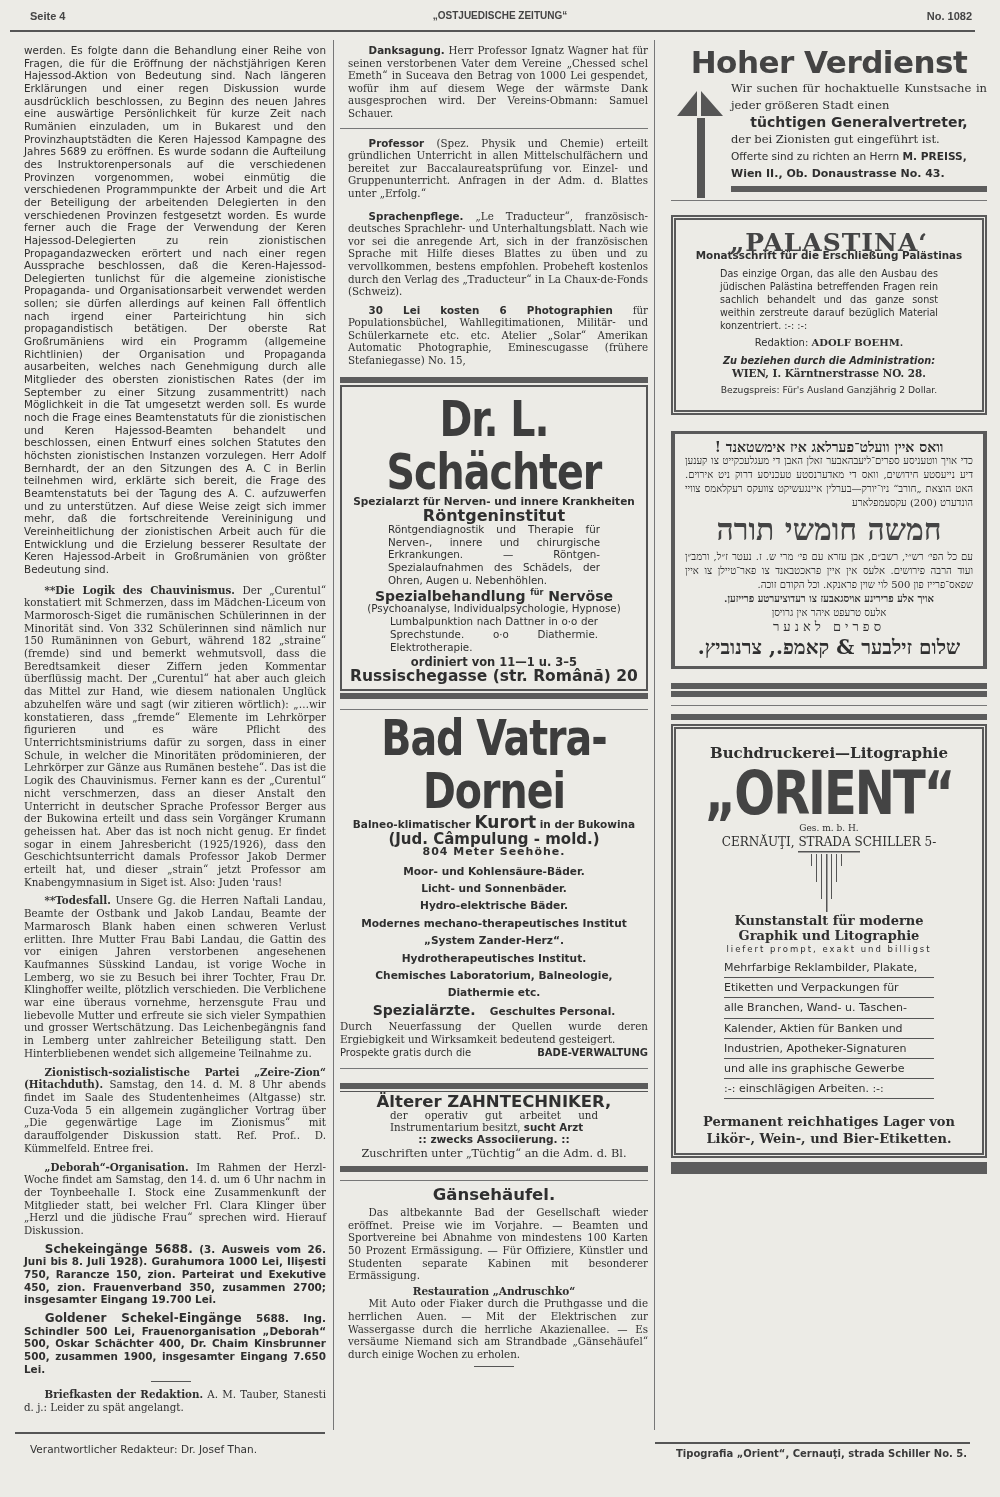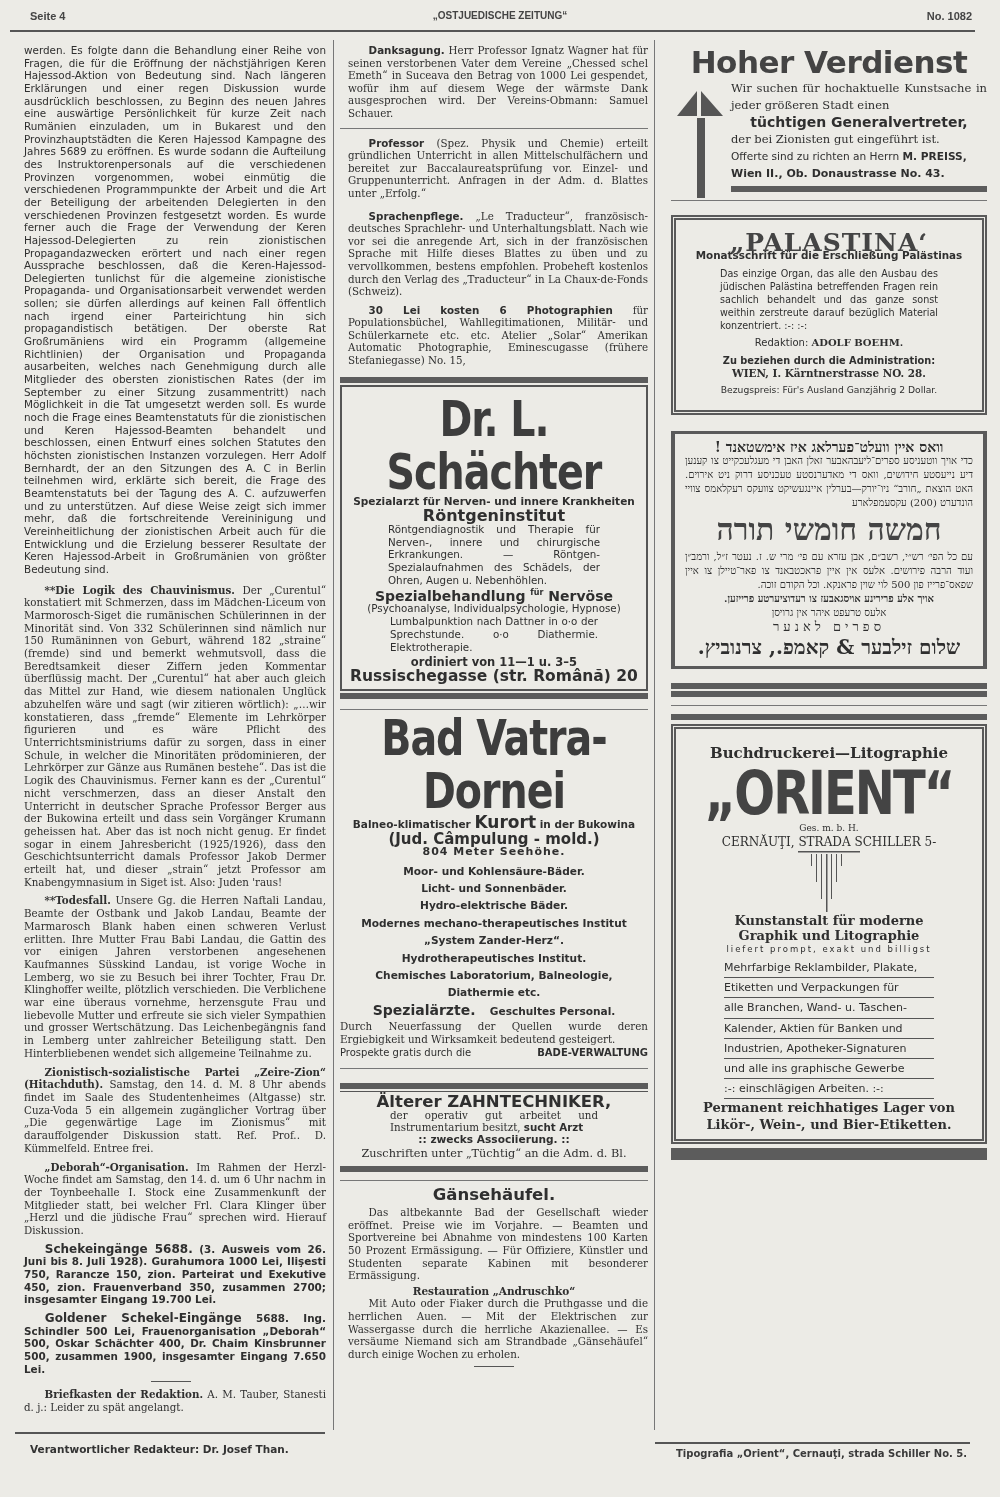--- a/index.html
+++ b/index.html
@@ -15,21 +15,21 @@
   .col2 { left:340px; width:308px; }
   .col3 { left:671px; width:316px; }
   .vrule { position:absolute; top:40px; width:0; border-left:1px solid #777; }
   p { margin:0 0 6px 8px; }
   .ind { text-indent:2em; }
   .sans { font-family:"DejaVu Sans", sans-serif; }
   .bold { font-weight:bold; }
   .center { text-align:center; }
   .rule-short { width:40px; margin:6px auto; border-top:1px solid #555; }
   .rule-full { border-top:1px solid #777; margin:8px 0; }
-  .footer-red { position:absolute; left:30px; top:1443px; font-family:"DejaVu Sans", sans-serif; font-weight:bold; font-size:10.5px; color:#333; }
+  .footer-red { position:absolute; left:30px; top:1443px; font-family:"DejaVu Sans", sans-serif; font-weight:normal; font-size:10.5px; color:#333; }
   .footer-rule { position:absolute; top:1432px; border-top:2px solid #555; }
   .footer-typo { position:absolute; left:676px; top:1448px; font-family:"DejaVu Sans", sans-serif; font-weight:bold; font-size:10px; color:#3a3a3a; }
   
   .ad { border:2px solid #555; padding:6px 8px; text-align:center; margin:0; }
   .ad-bar { height:6px; background:#5c5c5c; margin:2px 0; }
   .big-title { font-family:"DejaVu Sans Condensed","DejaVu Sans", sans-serif; font-weight:bold; font-size:44px; line-height:46px; letter-spacing:-1px; color:#3d3d3d; transform:scaleY(1.15); }
   .hv-title { font-family:"DejaVu Sans", sans-serif; font-weight:bold; font-size:31px; line-height:36px; color:#444; letter-spacing:-0.5px; }
   .hv-wrap { position:relative; padding-left:60px; font-size:11.5px; line-height:17px; text-align:left; }
   .arrow { position:absolute; left:6px; top:8px; width:50px; height:110px; }
   .pal-title { font-family:"DejaVu Serif", serif; font-weight:bold; font-size:25px; letter-spacing:1px; color:#444; }
@@ -191,21 +191,21 @@
     <div class="rule-full"></div>
 
     <div class="framed" style="text-align:center;margin-top:14px;">
       <div class="pal-title" style="margin-top:8px;">„PALASTINA‘</div>
       <div class="sans bold" style="font-size:10.4px;">Monatsschrift für die Erschließung Palästinas</div>
       <div class="sans" style="font-size:9.6px;line-height:13px;padding:0 36px;text-align:justify;margin-top:5px;">Das einzige Organ, das alle den Ausbau des jüdischen Palästina betreffenden Fragen rein sachlich behandelt und das ganze sonst weithin zerstreute darauf bezüglich Material konzentriert. :-: :-:</div>
       <div class="sans" style="font-size:10px;margin-top:4px;">
         <span>Redaktion:</span>
         <b style="font-family:'DejaVu Serif',serif;">ADOLF BOEHM.</b>
       </div>
-      <div class="sans bold" style="font-size:9.8px;margin-top:4px;">Zu beziehen durch die Administration:</div>
+      <div class="sans bold" style="font-size:9.8px;margin-top:4px;font-style:italic;">Zu beziehen durch die Administration:</div>
       <div style="font-family:'DejaVu Serif',serif;font-weight:bold;font-size:10.4px;">WIEN, I. Kärntnerstrasse NO. 28.</div>
       <div class="sans" style="font-size:9.2px;margin-top:3px;margin-bottom:6px;">Bezugspreis: Für's Ausland Ganzjährig 2 Dollar.</div>
     </div>
 
     <div style="border:4px solid #5a5a5a;border-top-width:3px;border-bottom-width:3px;margin-top:16px;padding:6px 10px;">
       <div class="heb" style="font-size:14px;font-weight:bold;text-align:center;">וואס איין וועלט־פערלאג איז אימשטאנד !</div>
       <div class="heb">כדי אויך ווטעניסע ספרים־ליעבהאבער זאלן האבן די מעגלעכקייט צו קענען דיע נייעסטע חידושים, וואס די מאדערנסטע טעכניסע דרוק ניט אירוים. האט הוצאת „חורב“ ניו־יורק—בערלין איינגעשיקט צוועקס רעקלאמס צוויי הונדערט (200) עקסעמפלארע</div>
       <div class="heb-big">חמשה חומשי תורה</div>
       <div class="heb">עם כל הפי׳ רש״י, רשב״ם, אבן עזרא עם פי׳ מרי ש. ז. נעטר ז״ל, ורמב״ן ועוד הרבה פירושים. אלעס אין איין פראכטבאנד צו פאר־טיילן צו איין שפאס־פרייז פון 500 לוי שוין פראנקא. וכל הקודם זוכה.</div>
       <div class="heb" style="text-align:center;font-weight:bold;">אויך אלע פרירינע אויסגאבעז צו רעדוציערטע פרייזען.</div>
@@ -238,21 +238,21 @@
       <div class="sans" style="font-size:8.5px;letter-spacing:2px;padding:0 40px;">liefert prompt, exakt und billigst</div>
       <div class="ul-list" id="orient-list" style="margin:2px 40px 0;text-align:justify;">
           <div>Mehrfarbige Reklambilder, Plakate,</div>
           <div>Etiketten und Verpackungen für</div>
           <div>alle Branchen, Wand- u. Taschen-</div>
           <div>Kalender, Aktien für Banken und</div>
           <div>Industrien, Apotheker-Signaturen</div>
           <div>und alle ins graphische Gewerbe</div>
           <div>:-: einschlägigen Arbeiten. :-:</div>
         </div>
-      <div style="font-family:'DejaVu Serif',serif;font-weight:bold;font-size:13px;line-height:17px;padding:0 4px;">Permanent reichhatiges Lager von Likör-, Wein-, und Bier-Etiketten.</div>
+      <div style="font-family:'DejaVu Serif',serif;font-weight:bold;font-size:13px;line-height:17px;margin-top:14px;padding:0 4px;">Permanent reichhatiges Lager von Likör-, Wein-, und Bier-Etiketten.</div>
     </div>
     <div class="ad-bar" style="height:12px;margin-top:4px;"></div>
   </div>
 
   <div class="footer-rule" style="left:15px;width:310px;"></div>
   <div class="footer-rule" style="left:655px;width:315px;top:1442px;"></div>
   <div class="footer-red">Verantwortlicher Redakteur: Dr. Josef Than.</div>
   <div class="footer-typo">Tipografia „Orient“, Cernauţi, strada Schiller No. 5.</div>
 </div>
 

